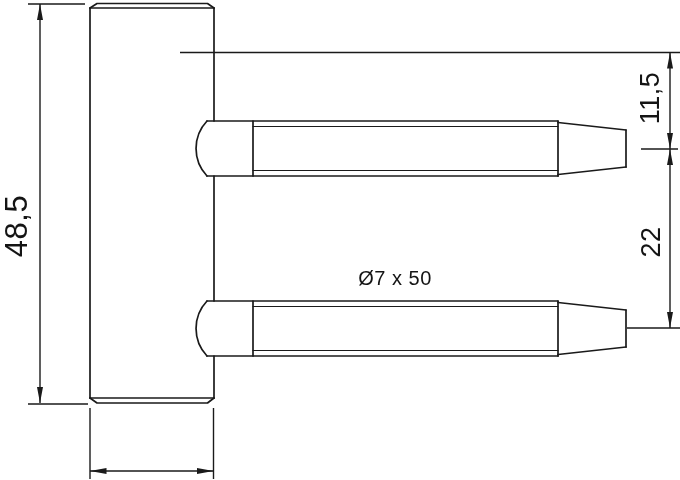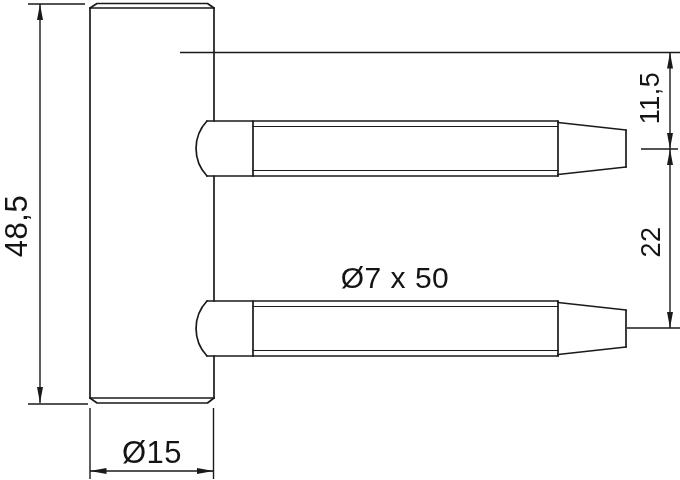--- a/index.html
+++ b/index.html
@@ -145,21 +145,20 @@
       <polygon points="670,52.5 667,68.5 673,68.5"></polygon>
       <polygon points="670,149 667,133 673,133"></polygon>
 
       <polygon points="670,149 667,165 673,165"></polygon>
       <polygon points="670,328 667,312 673,312"></polygon>
     </g>
   </svg>
 
   <div class="dim-label big vlabel rot90" style="left:-53px; top:206px;">48,5</div>
 
-  <div class="dim-label big hlabel" style="left:92px; top:433px; width:120px;">Ø15</div>
 
-  <div class="dim-label big hlabel" style="left:305px; top:258px; width:180px; font-size:30px;">Ø7 x 50</div>
+  <div class="dim-label big hlabel" style="left:305px; top:258px; width:180px; font-size:20px;">Ø7 x 50</div>
 
   <div class="dim-label med vlabel rot90" style="left:580px; top:78px;">11,5</div>
 
   <div class="dim-label med vlabel rot90" style="left:581px; top:222px;">22</div>
 
 </div>
 
 </body></html>

